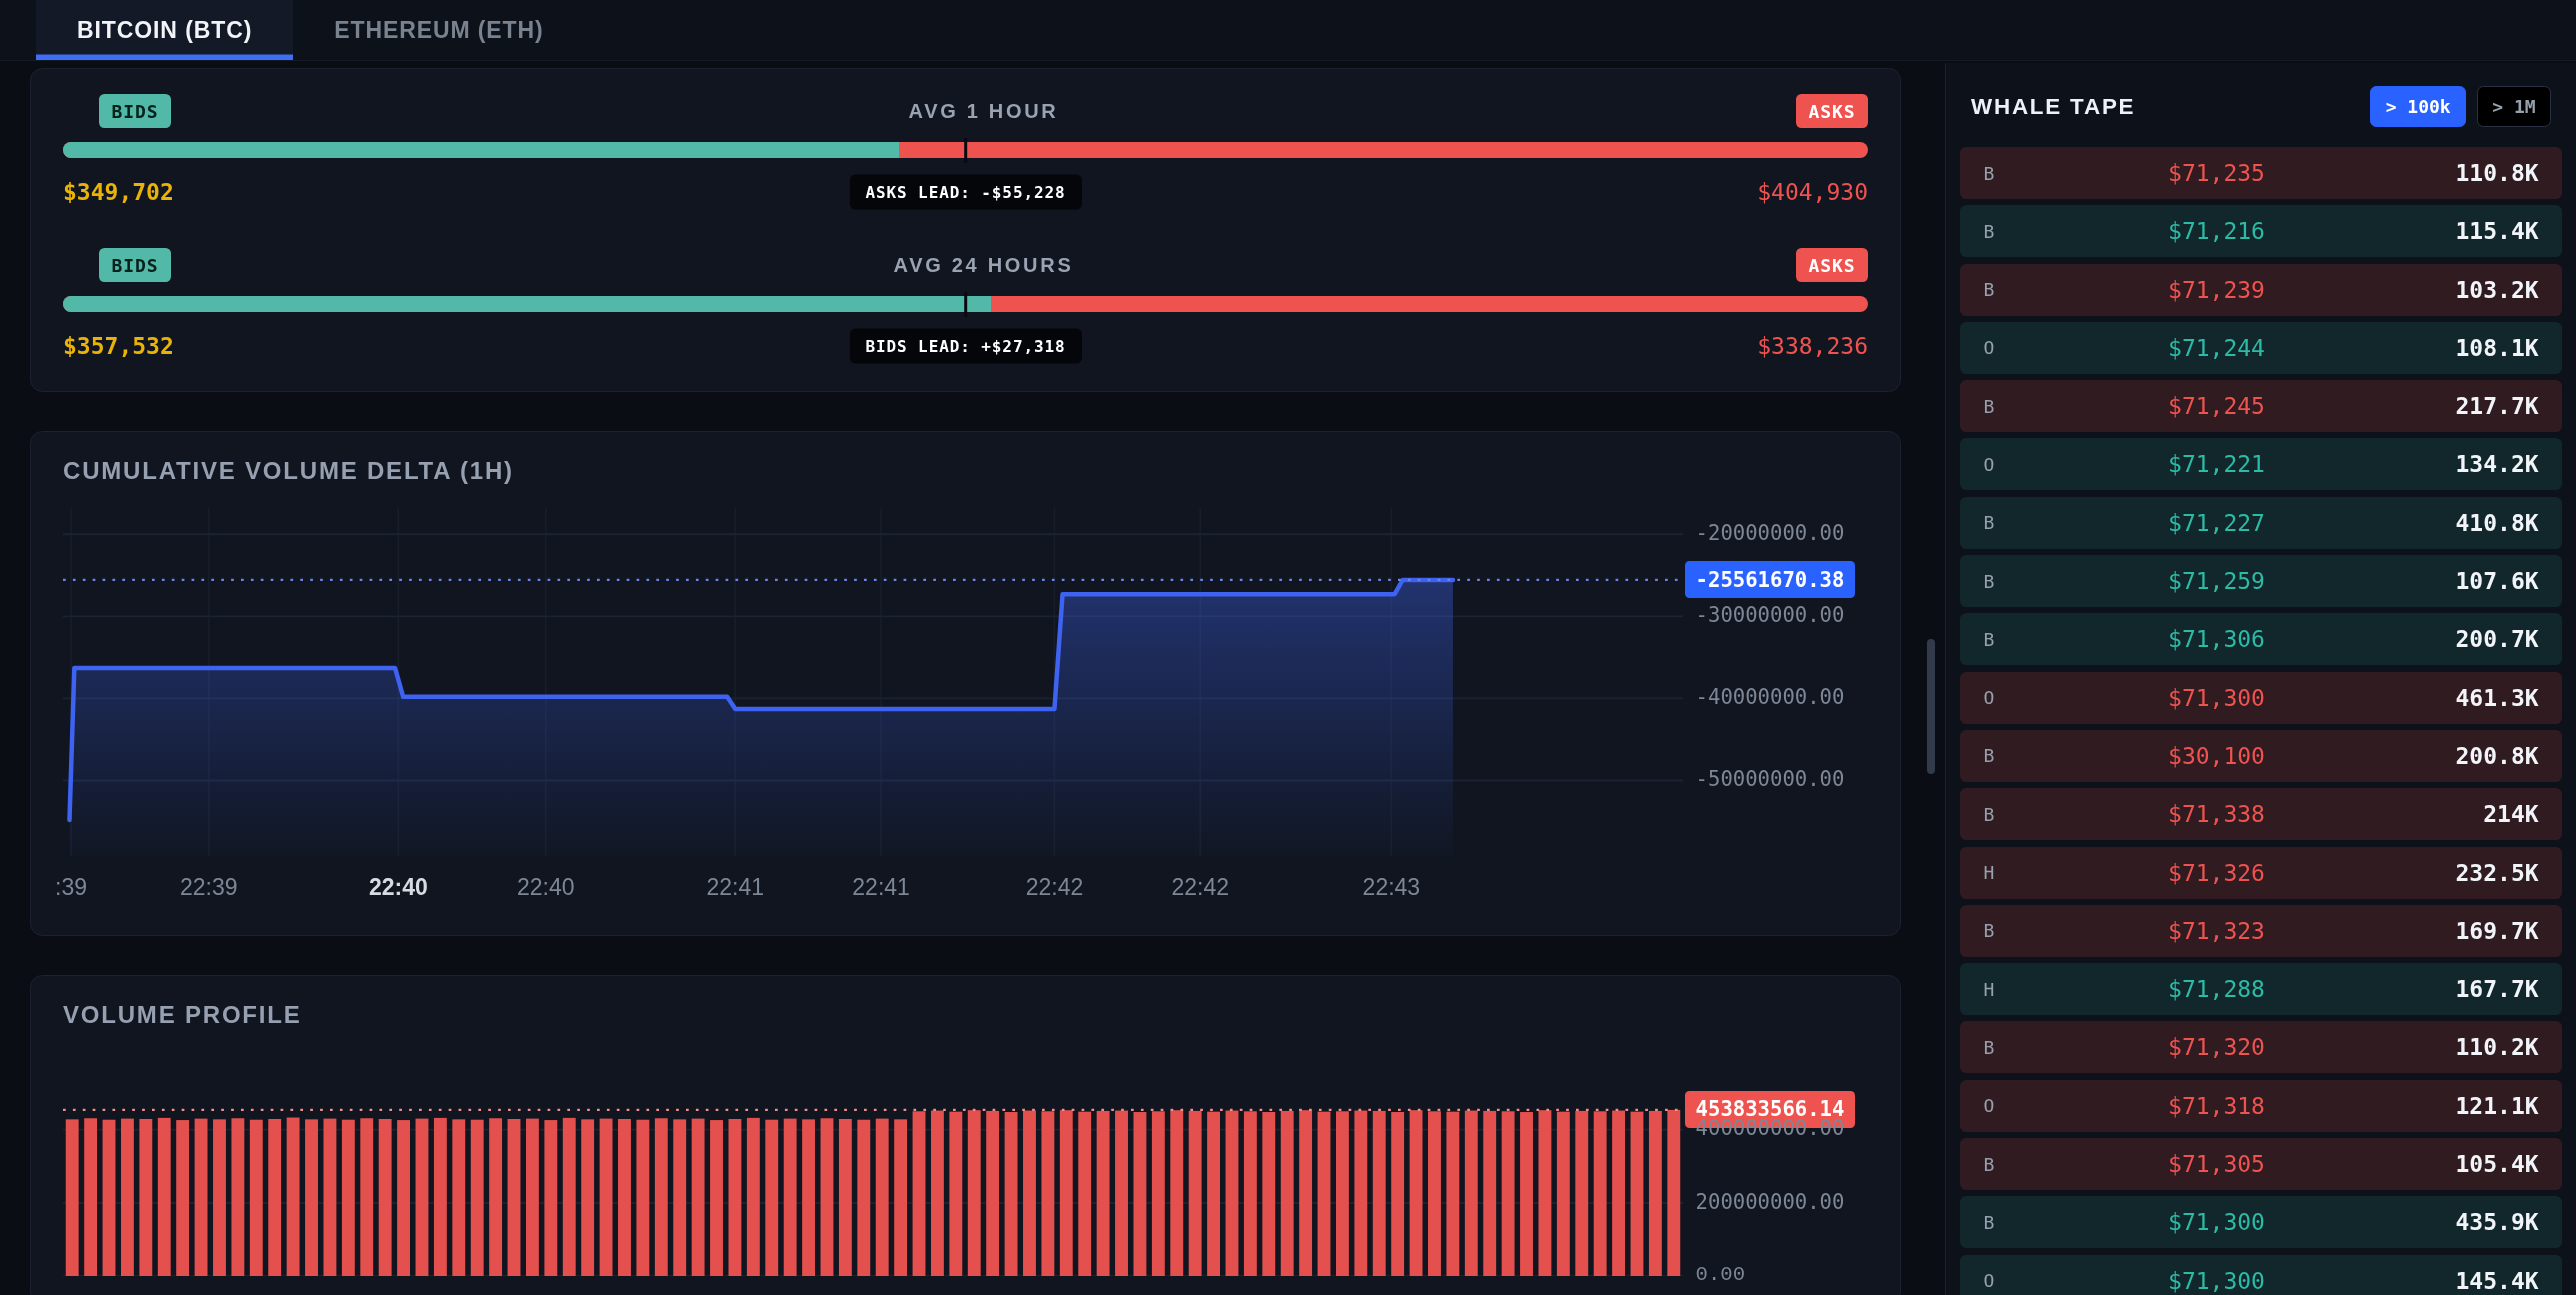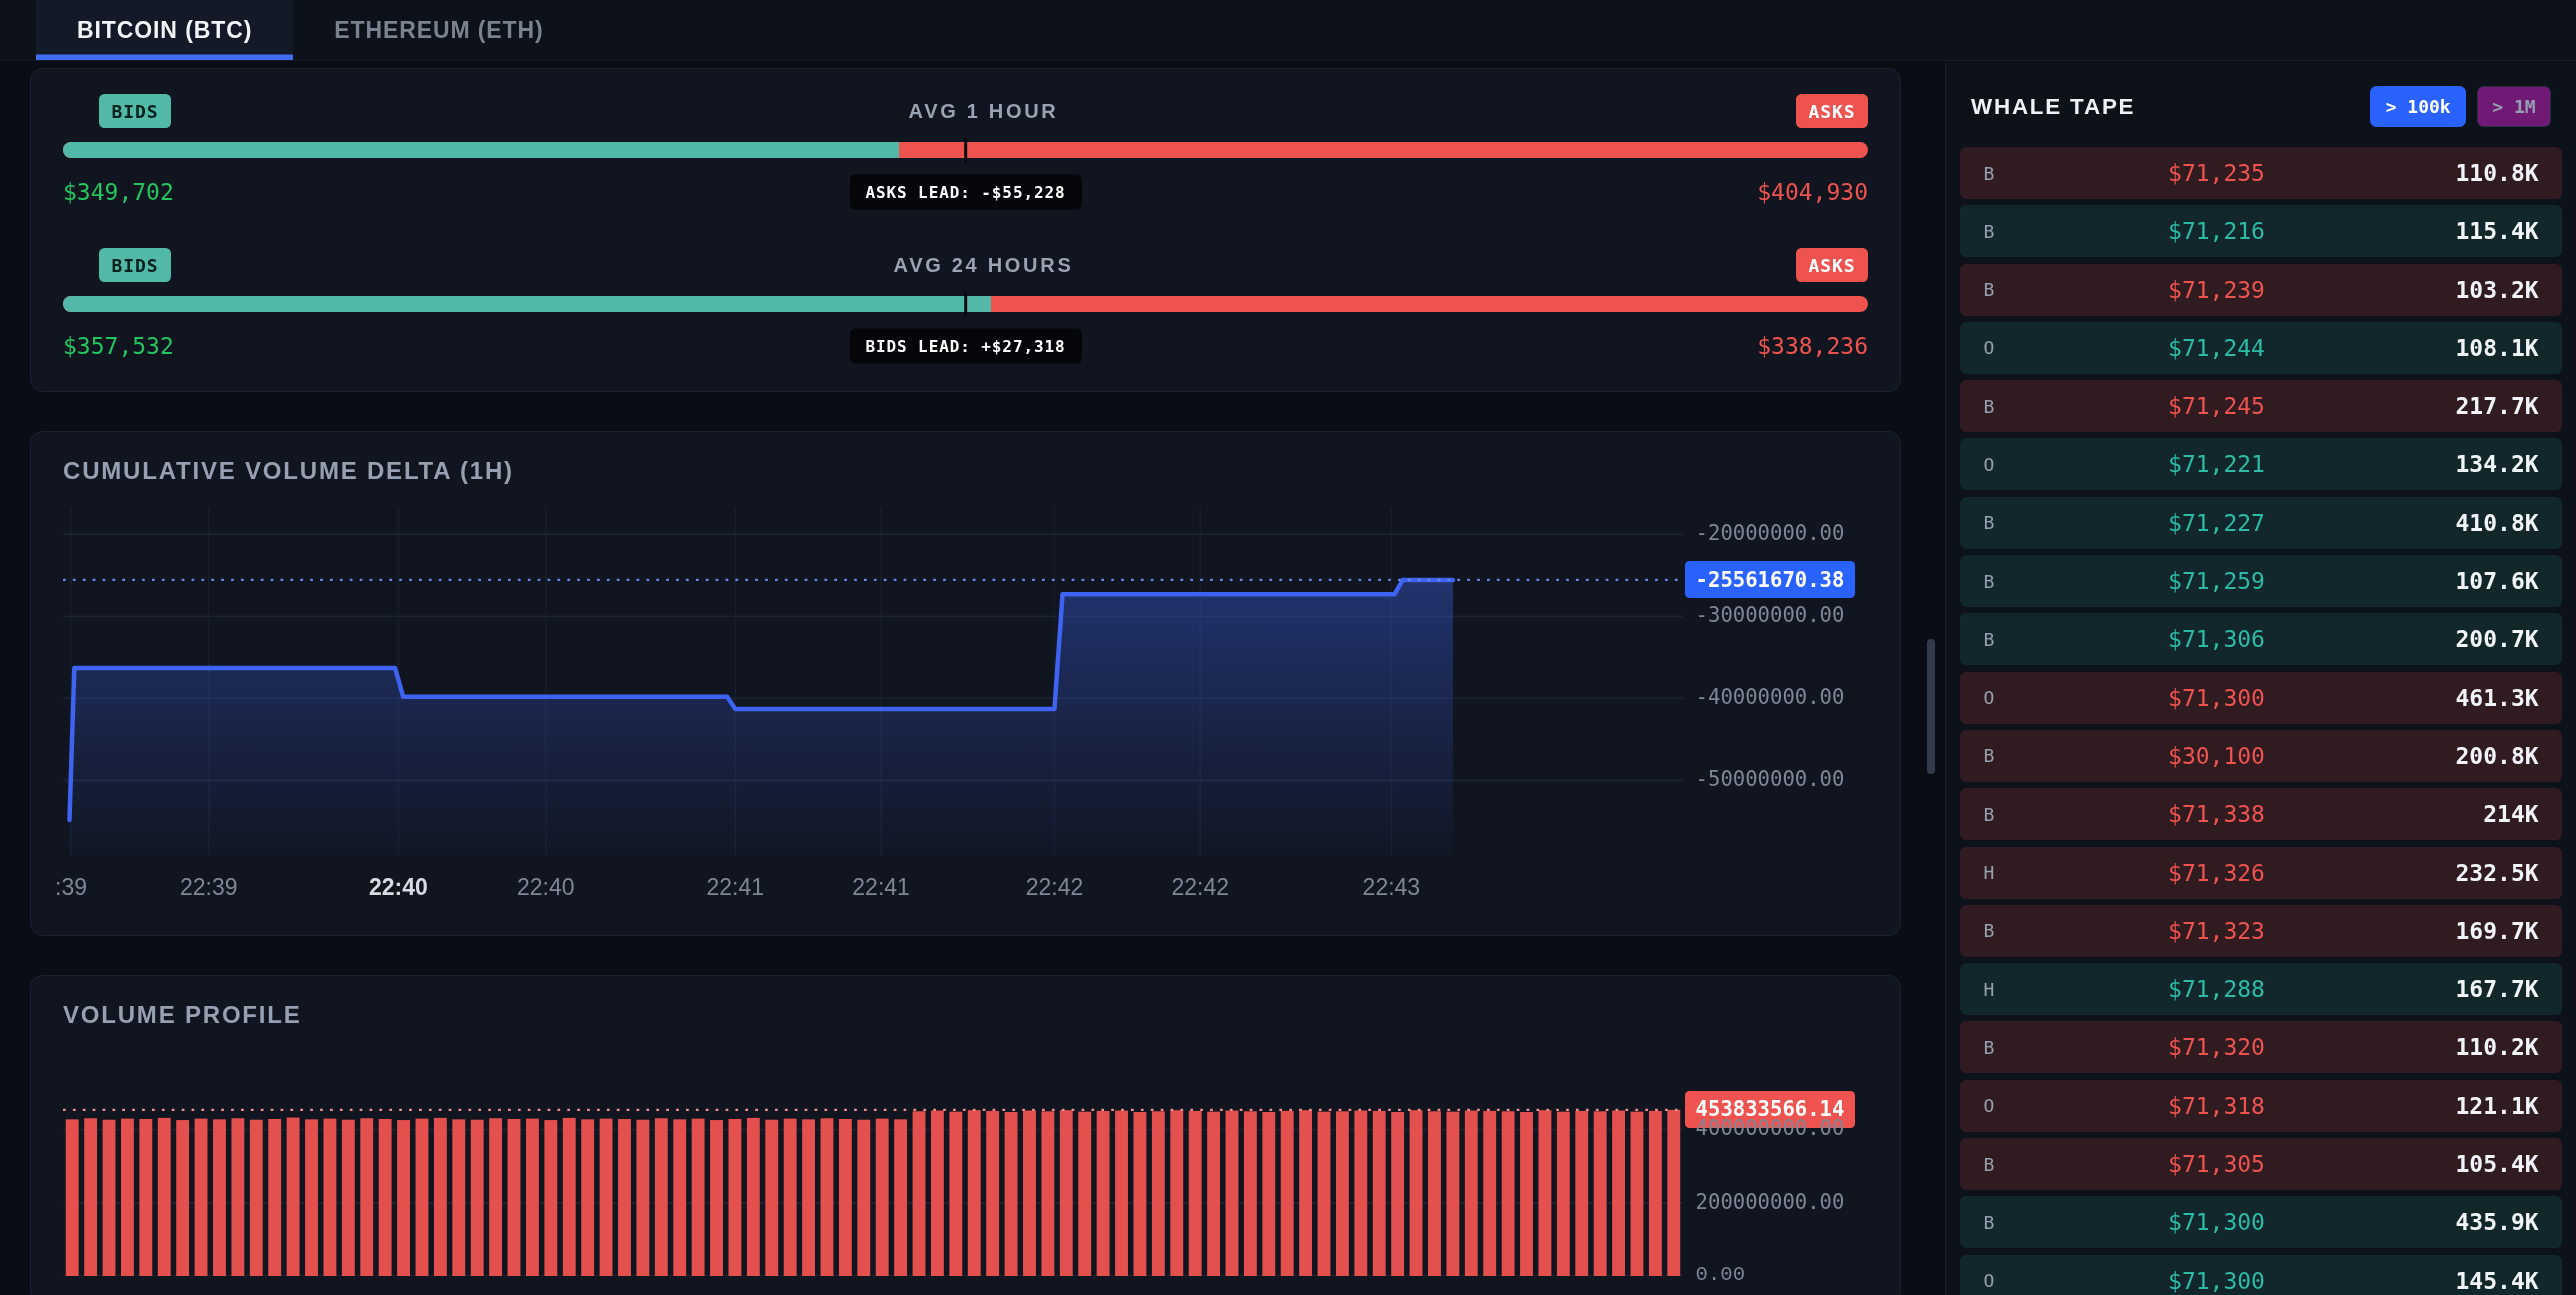--- a/index.html
+++ b/index.html
@@ -28,21 +28,21 @@
            padding:6.3px 12.6px; border-radius:5.4px; letter-spacing:0.9px; }
   .badge.bids { background:#52b9a8; color:#07211c; }
   .badge.asks { background:#ef5350; color:#ffffff; }
   .gauge-title { font-size:20px; font-weight:700; letter-spacing:2.7px; color:#9aa3b2; }
   .gauge-bar { position:relative; height:16px; border-radius:8px; background:#ef5350; margin-bottom:16px; }
   .gauge-green { position:absolute; left:0; top:0; bottom:0; background:#52b9a8; border-radius:8px 0 0 8px; }
   .gauge-marker { position:absolute; left:50%; top:-4.5px; height:25px; width:3.6px; background:#070a10;
                   transform:translateX(-50%); }
   .gauge-amounts { position:relative; display:flex; justify-content:space-between; align-items:center; height:36px; }
   .amt { font-family:"DejaVu Sans Mono","Liberation Mono",monospace; font-size:23px; }
-  .bids-amt { color:#22c55e; }
+  .bids-amt { color:#eab308;font-weight:bold; }
   .asks-amt { color:#ef5350; }
   .lead-chip { position:absolute; left:50%; top:50%; transform:translate(-50%,-50%);
                background:#04060a; color:#ffffff; font-family:"DejaVu Sans Mono","Liberation Mono",monospace;
                font-size:16px; font-weight:700; padding:8px 16px; border-radius:5.4px; letter-spacing:0.9px; }
 
   
   .card-title { font-size:24px; font-weight:700; letter-spacing:1.8px; color:#96a0b0; margin-bottom:23px; }
   .chart-wrap { display:flex; }
   .plot { flex:1; position:relative; }
   .plot.cvd-h { height:348px; }
@@ -65,21 +65,21 @@
   .scroll-thumb { position:absolute; left:1927px; top:639px; width:8px; height:135px;
                   background:#333b4a; border-radius:4.5px; }
 
   
   .tape { position:absolute; left:1945px; right:0; top:63px; bottom:0; background:#0d1119;
           border-left:1.8px solid #1a202c; display:flex; flex-direction:column; }
   .tape-header { display:flex; align-items:center; justify-content:space-between; padding:23px 25px 20px; }
   .tape-title { font-size:22.4px; font-weight:700; letter-spacing:1.8px; color:#eef1f6; }
   .tape-filters { display:flex; }
   .filter { font-family:"DejaVu Sans Mono","Liberation Mono",monospace; font-size:18px; font-weight:700;
-            padding:9px 14.4px; border-radius:6.3px; background:#701a75; color:#96a0ae;
+            padding:9px 14.4px; border-radius:6.3px; background:#000000; color:#96a0ae;
             border:1.8px solid #2a3140; margin-left:10.8px; cursor:pointer; }
   .filter.active { background:#2962ff; color:#fff; border-color:#2962ff; }
   .tape-rows { flex:1; overflow:hidden; padding:0 14.4px; }
   .tape-row { display:flex; align-items:center; height:52px; margin-bottom:6.3px; border-radius:6.3px;
               padding:0 23px; }
   .tape-row.sell { background:rgba(239,83,80,0.16); }
   .tape-row.buy  { background:rgba(42,171,152,0.15); }
   .tape-side { width:63px; font-family:"DejaVu Sans Mono","Liberation Mono",monospace;
                font-size:18px; color:#97a0ad; }
   .tape-price { flex:1; text-align:center; font-family:"DejaVu Sans Mono","Liberation Mono",monospace;

